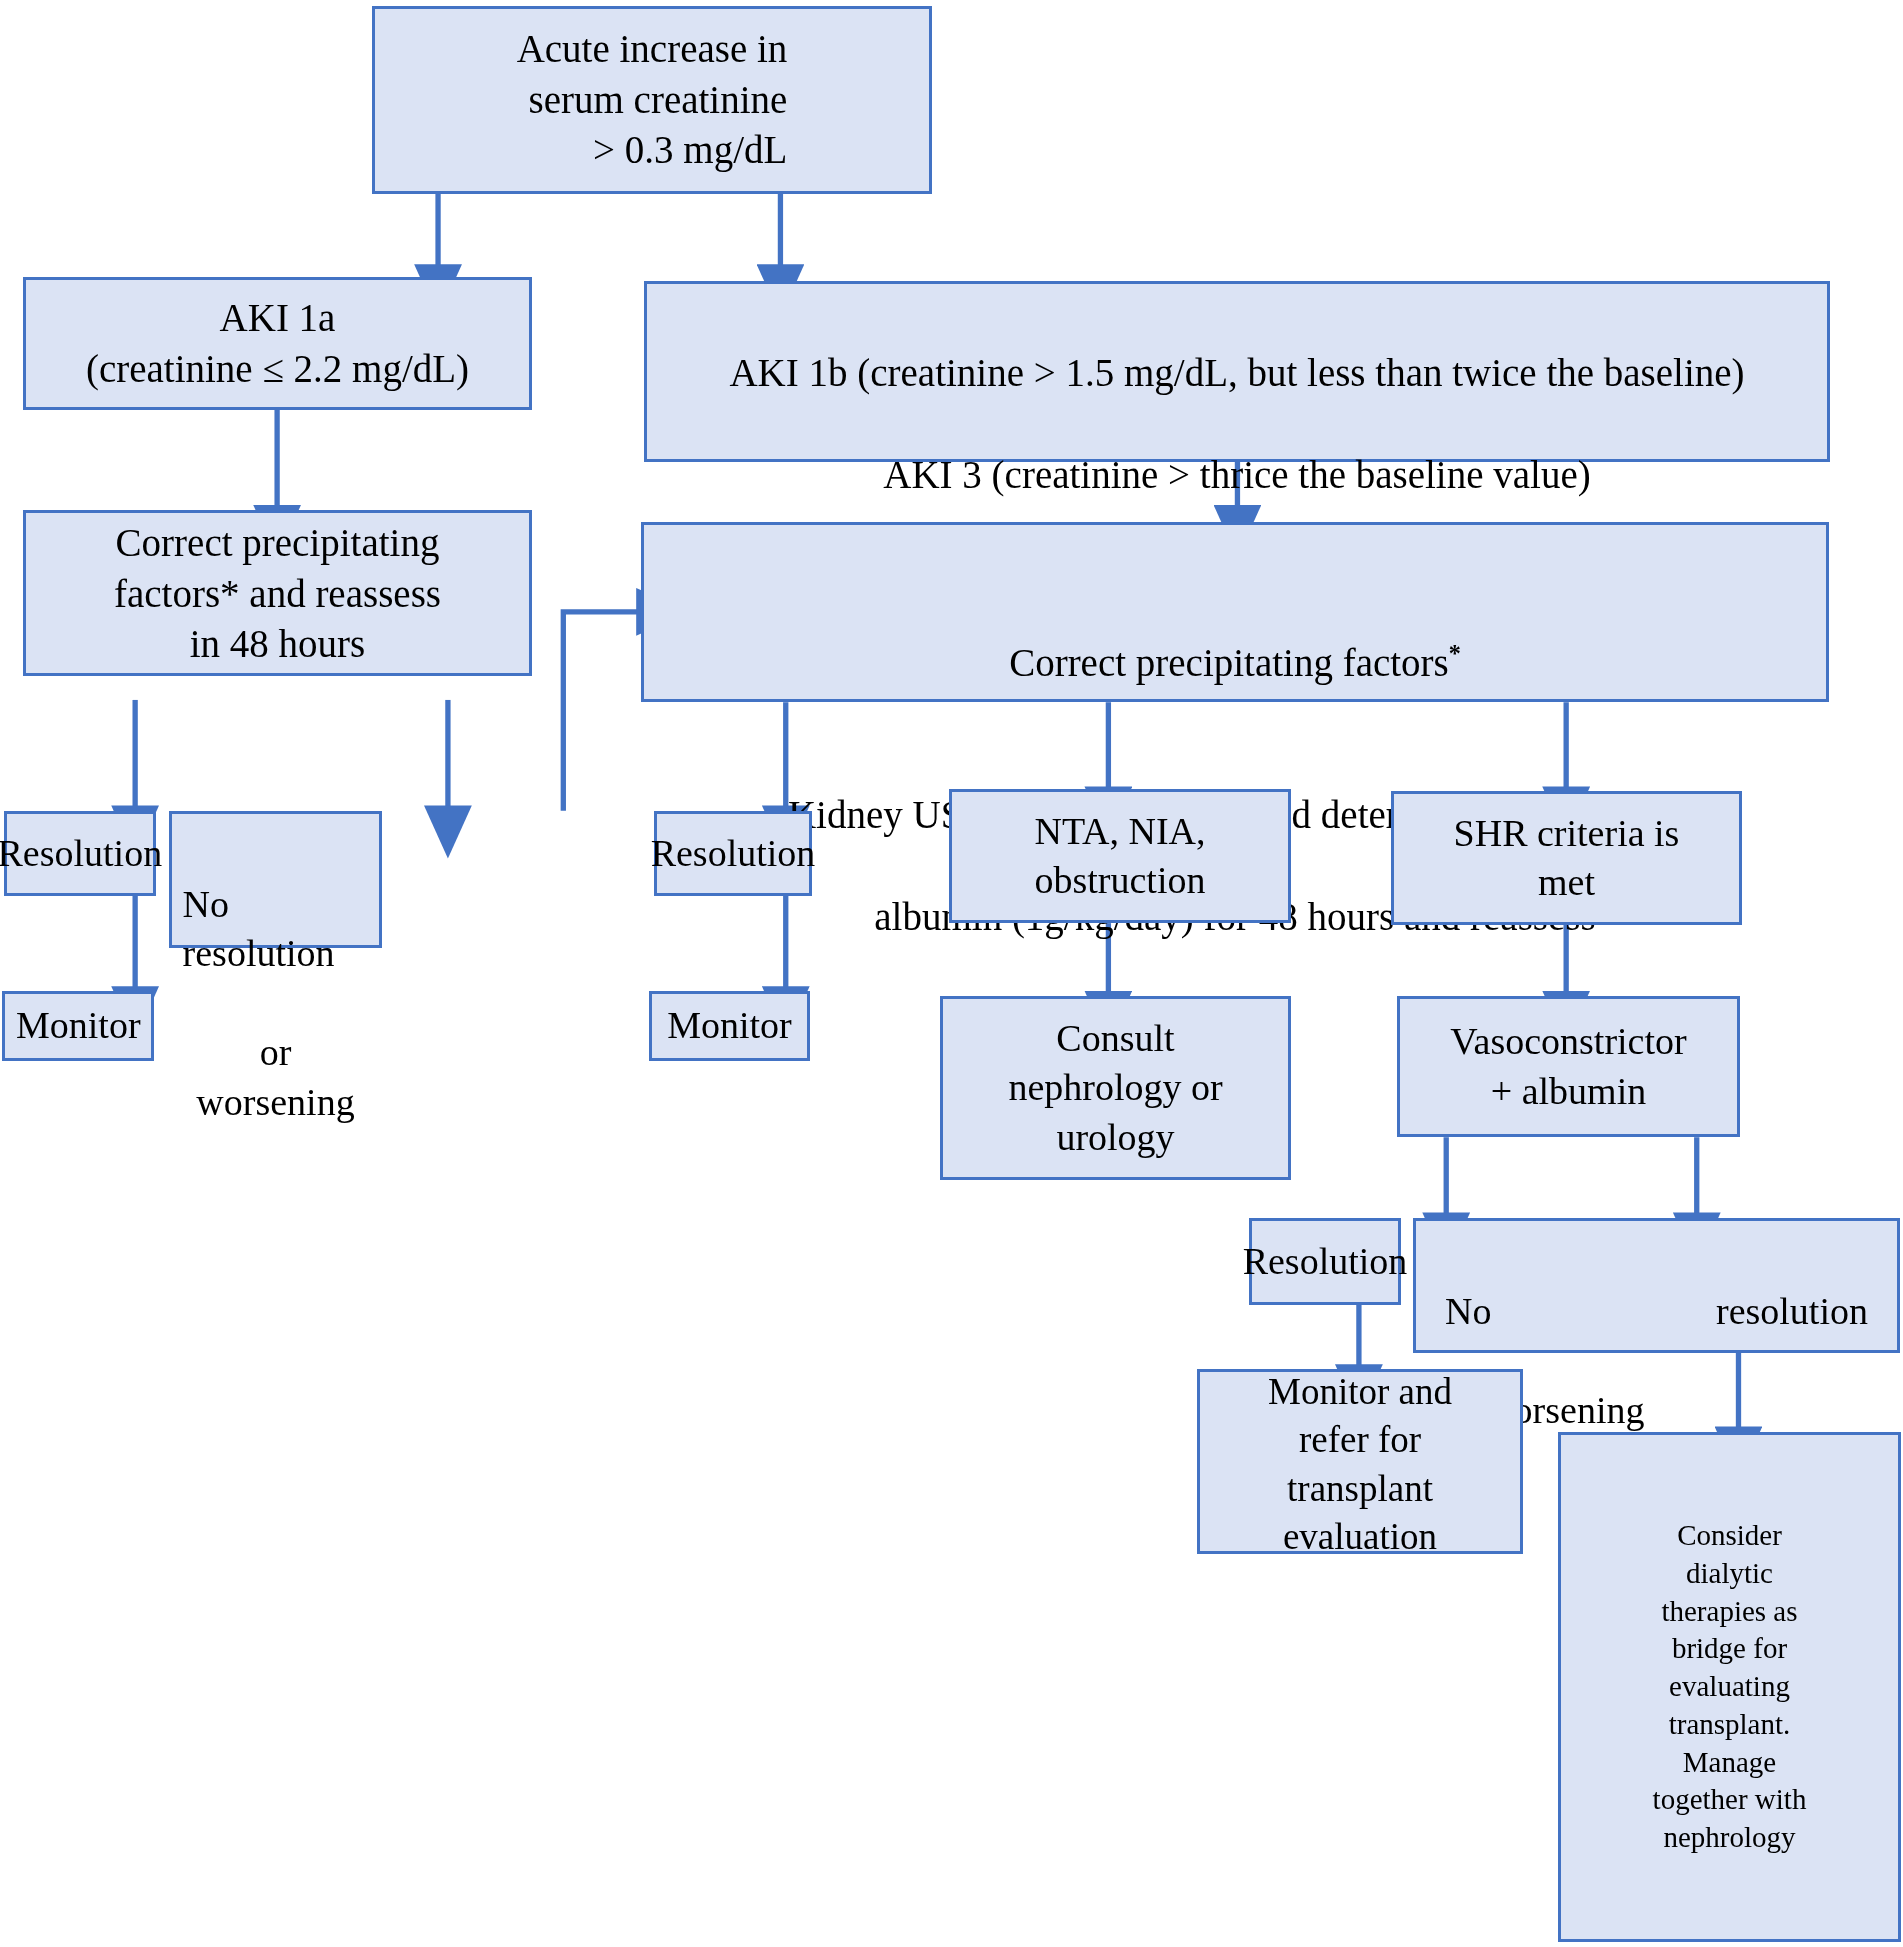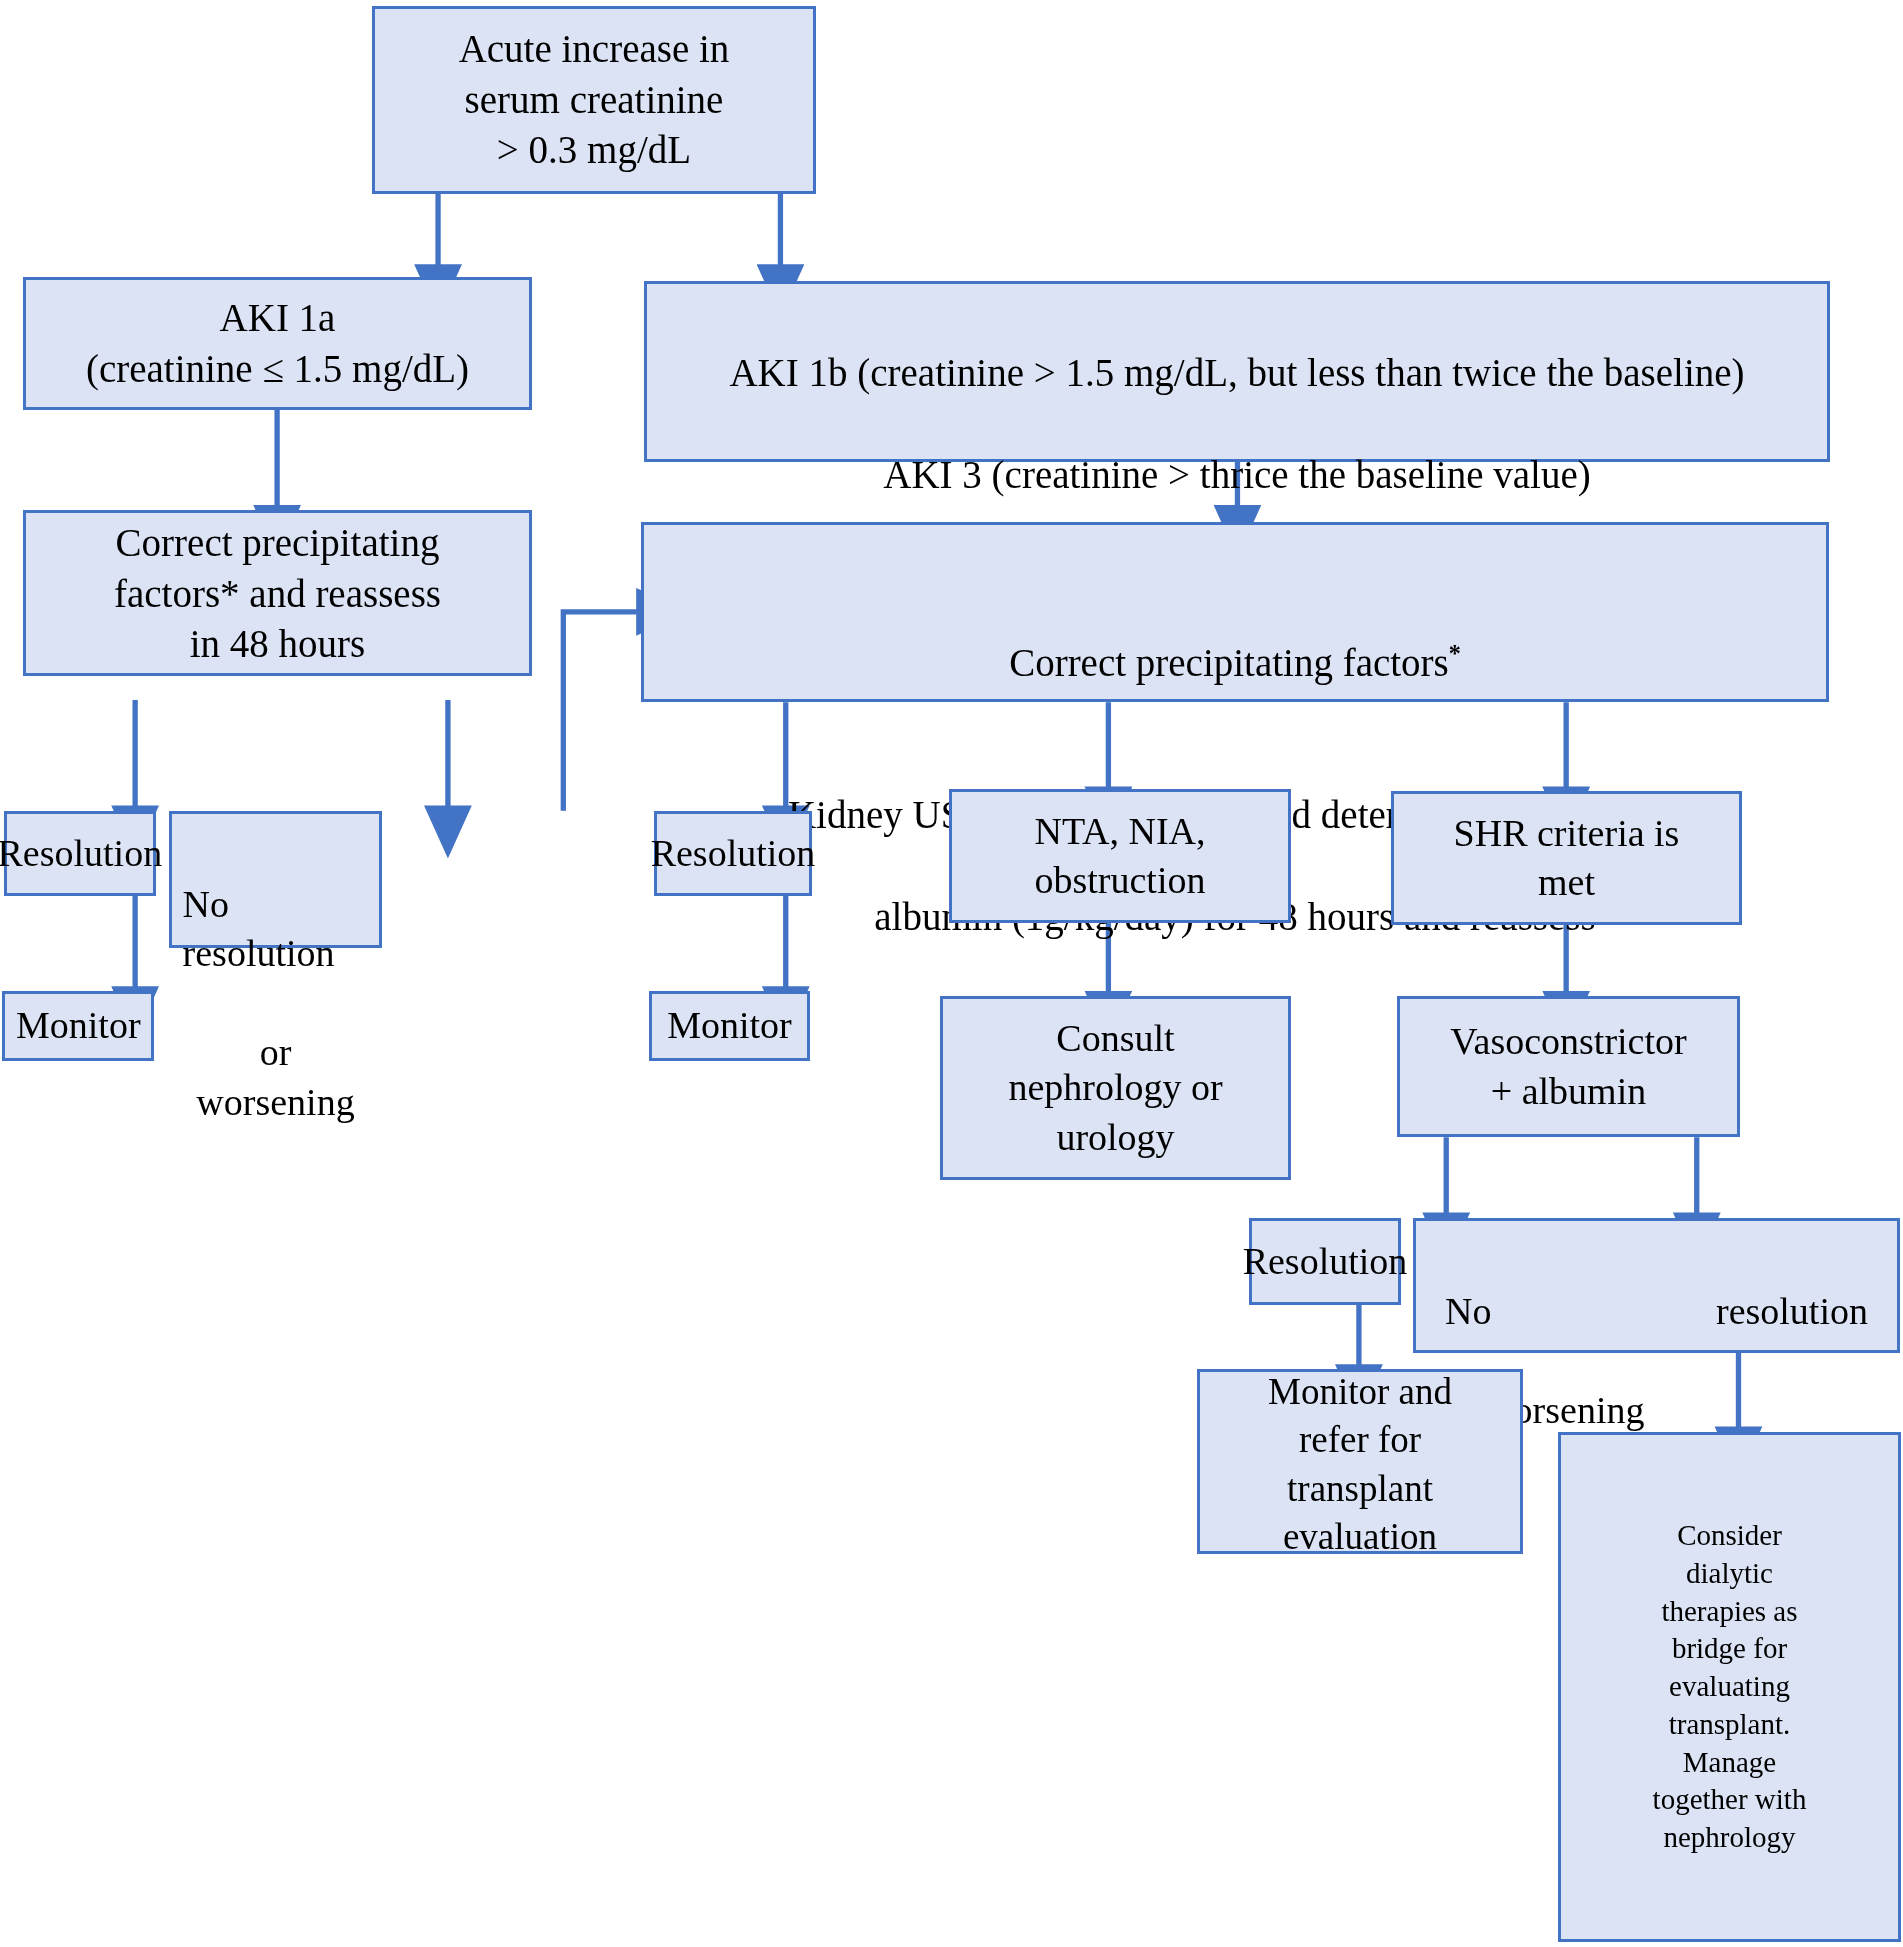--- a/index.html
+++ b/index.html
@@ -102,29 +102,29 @@
       <path d="M 2235,1498 L 2235,1604"></path>
 
       <path d="M 1790,1718 L 1790,1804"></path>
 
       <path d="M 2290,1782 L 2290,1886"></path>
 
       <path d="M 742,1068 L 742,806 L 845,806"></path>
     </g>
   </svg>
 
-  <div class="node f52" style="left:372px; top:6px; width:444px; height:188px;">
+  <div class="node f52" style="left:372px; top:6px; width:560px; height:188px;text-align:right;">
     <span>Acute increase in
 serum creatinine
 &gt; 0.3 mg/dL</span>
   </div>
 
   <div class="node f52" style="left:23px; top:277px; width:509px; height:133px;">
     <span>AKI 1a
-(creatinine ≤ 1.5 mg/dL)</span>
+(creatinine ≤ 2.2 mg/dL)</span>
   </div>
 
   <div class="node f52" style="left:644px; top:281px; width:1186px; height:181px; display:block; padding-top:13.7px;">
     <div>AKI 1b (creatinine &gt; 1.5 mg/dL, but less than twice the baseline)</div>
     <div>AKI 3 (creatinine &gt; thrice the baseline value)</div>
   </div>
 
   <div class="node f52" style="left:23px; top:510px; width:509px; height:166px;align-items:flex-end;">
     <span>Correct precipitating
 factors* and reassess

